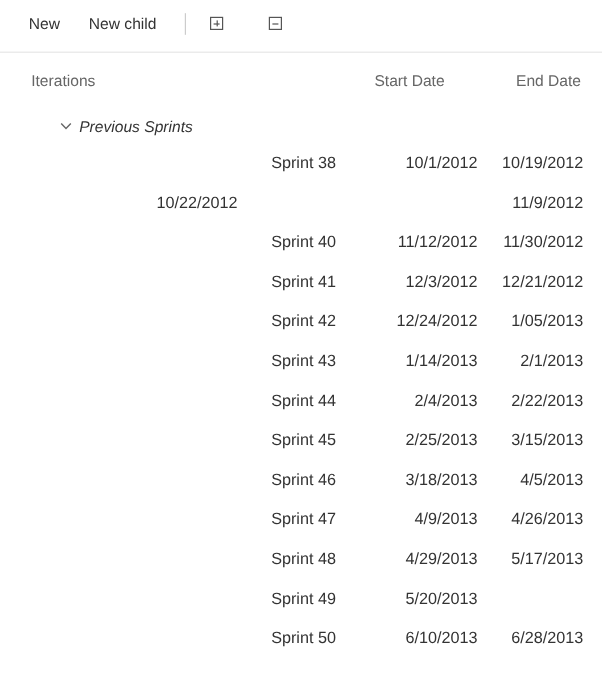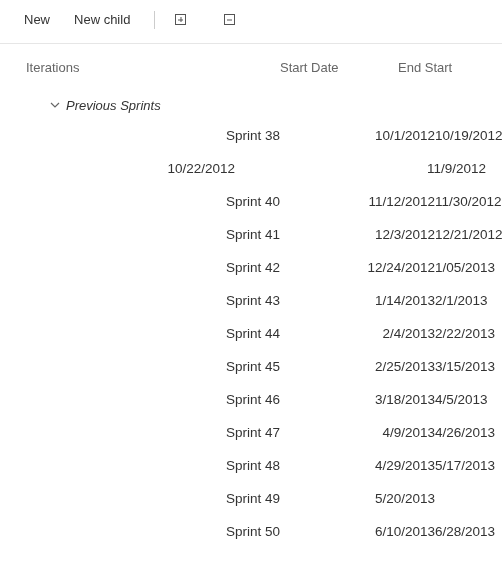--- a/index.html
+++ b/index.html
@@ -69,21 +69,21 @@
       background: #e6e6e6;
       margin: 0 0 0 0;
     }
     .headers {
       display: flex;
       padding: 16px 16px 16px 26px;
       color: #666;
       font-size: 13px;
     }
     .col-iter { flex: 0 0 254px; }
-    .col-start { flex: 0 0 118px; }
+    .col-start { flex: 0 0 118px; margin-left: 32px; }
     .col-end { flex: 1 1 auto; }
     .group-row {
       display: flex;
       align-items: center;
       padding: 4px 0 4px 50px;
       cursor: pointer;
       gap: 6px;
       height: 28px;
       font-style: italic;
     }
@@ -92,21 +92,21 @@
     }
     .sprint-row {
       display: flex;
       align-items: center;
       padding: 0 16px 0 80px;
       height: 33px;
       font-size: 13.5px;
       color: #333;
     }
     .sprint-row .c-name { flex: 0 0 200px; }
-    .sprint-row .c-start { flex: 0 0 118px; margin-left: 37px; }
+    .sprint-row .c-start { flex: 0 0 118px; }
     .sprint-row .c-end { flex: 1 1 auto; }
     #sprints-container { padding-bottom: 6px; text-align: right; }
   </style>
 </head>
 <body>
 
 <div class="toolbar">
   <button class="toolbar-btn">New</button>
   <button class="toolbar-btn">New child</button>
   <span class="vsep"></span>
@@ -116,21 +116,21 @@
   <button class="icon-btn">
     <span class="icon-box minus"></span>
   </button>
 </div>
 
 <div class="hr"></div>
 
 <div class="headers">
   <div class="col-iter">Iterations</div>
   <div class="col-start">Start Date</div>
-  <div class="col-end">End Start</div>
+  <div class="col-end">End Date</div>
 </div>
 
 <div class="group-row">
   <span class="chevron">
     <svg width="10" height="10" viewBox="0 0 10 10">
         <path d="M1 3 L5 7 L9 3" fill="none" stroke="#666" stroke-width="1.2"></path>
       </svg>
   </span>
   <span>Previous Sprints</span>
 </div>

